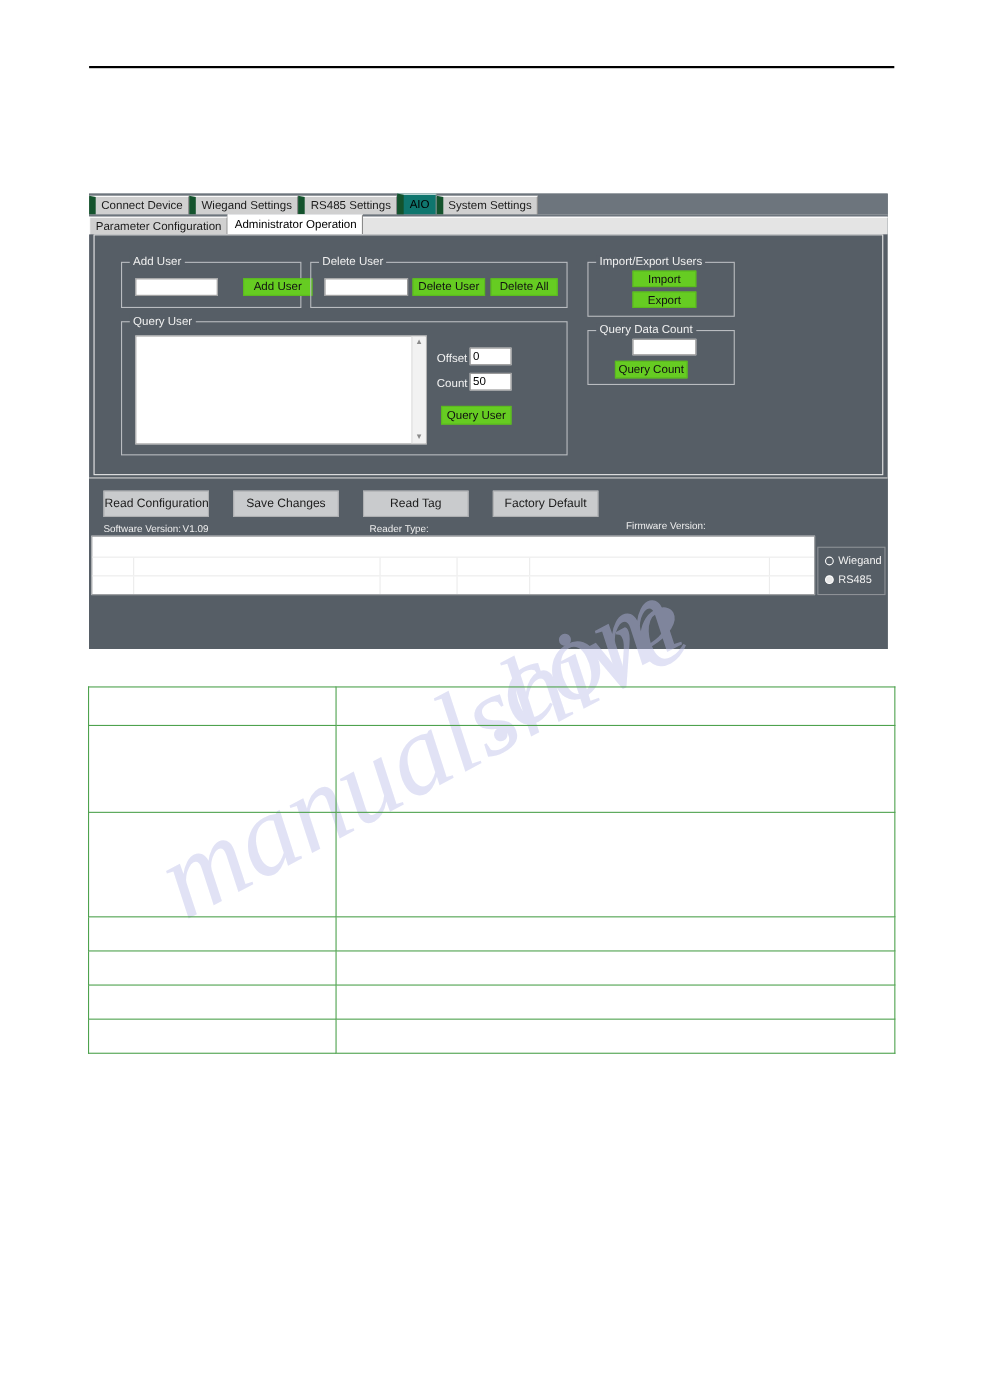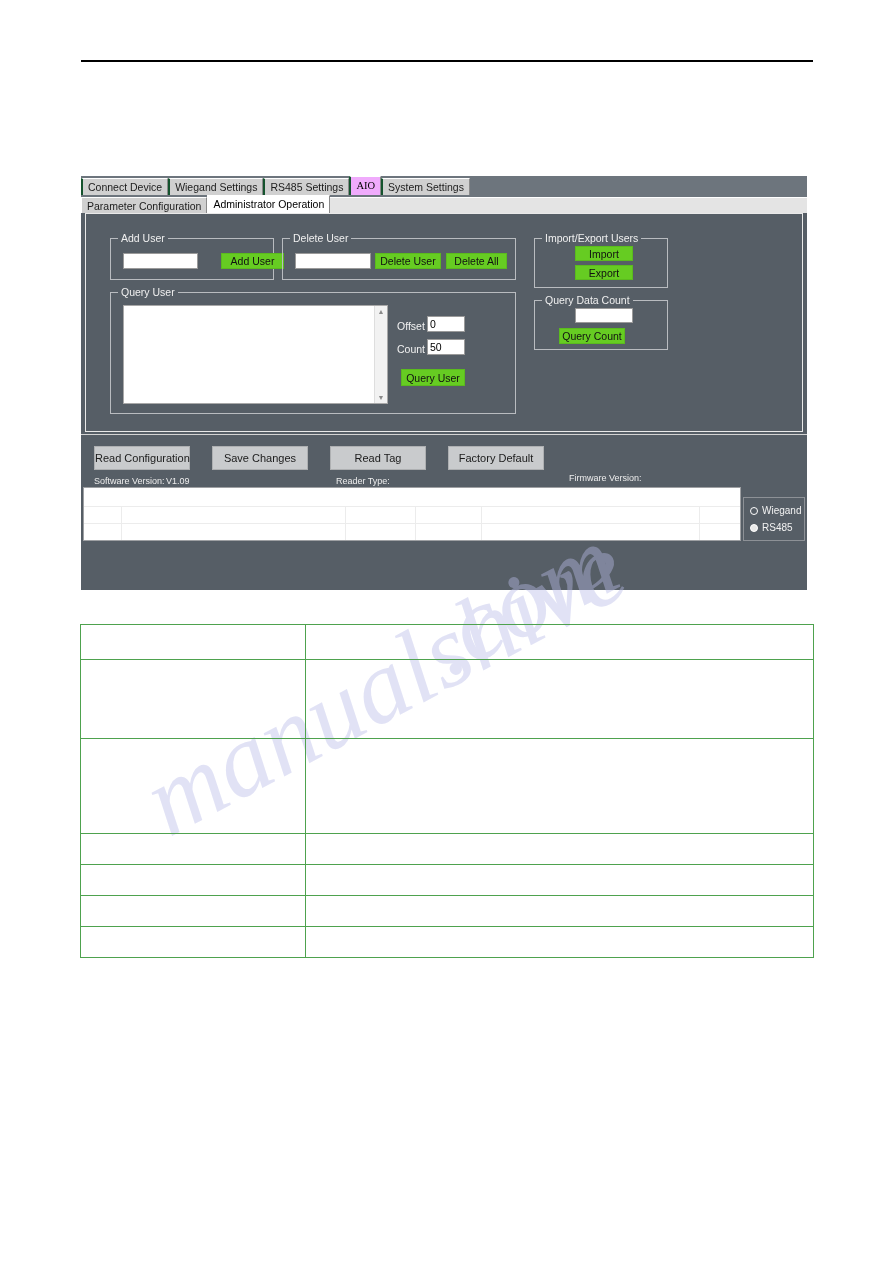--- a/index.html
+++ b/index.html
@@ -52,34 +52,33 @@
     align-items: flex-end;
     height: 19px;
   }
   .tab {
     height: 17px;
     line-height: 17px;
     padding: 0 5px;
     font-size: 10.5px;
     color: #1b1b1b;
     background: #d0d0d0;
-    border-left: 2px solid #14532d;
+    border-left: 6px solid #14532d;
     border-top: 1px solid #ffffff;
     border-right: 1px solid #8a8a8a;
     box-sizing: border-box;
     white-space: nowrap;
     cursor: default;
   }
   .tab.active {
-    background: #f0abfc;
+    background: #0f766e;
     height: 19px;
     line-height: 18px;
     border-bottom: none;
     color: #000000;
-    font-family: Liberation Serif, serif;
   }
   .tabstrip-filler {
     flex: 1 1 auto;
     height: 17px;
     background: #6d757d;
   }
 
   
   .subtabstrip {
     position: absolute;

